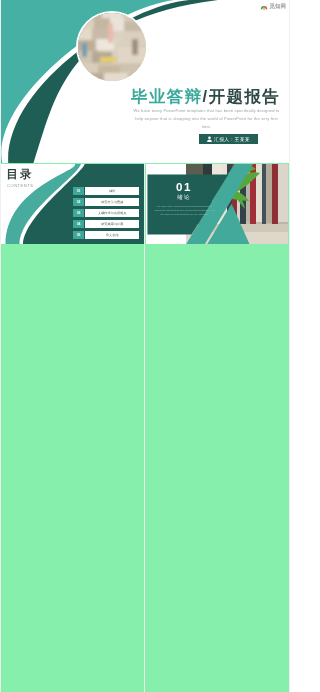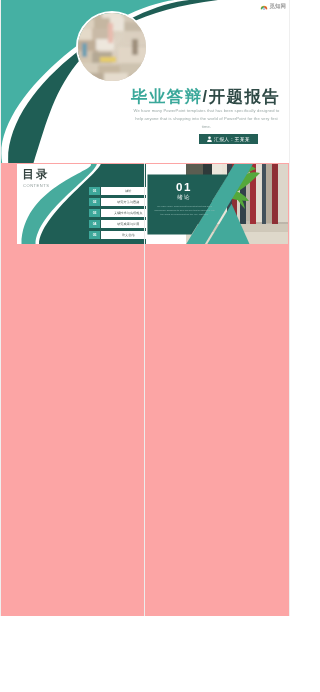--- a/index.html
+++ b/index.html
@@ -1,18 +1,18 @@
 <!DOCTYPE html>
 <html><head>
 <meta charset="utf-8">
 <style>
   html,body{margin:0;padding:0;background:#fff;}
   body{width:290px;height:692px;overflow:hidden;
        font-family:"Liberation Sans",sans-serif;}
-  .page{position:relative;width:290px;height:616px;background:#fca5a5;overflow:hidden;}
+  .page{position:relative;width:290px;height:692px;background:#86efac;overflow:hidden;}
   .slide{position:absolute;overflow:hidden;background:#fff;}
   .slide svg.bg{position:absolute;left:0;top:0;}
   
   .wm{position:absolute;right:4px;top:2.5px;display:flex;align-items:center;z-index:60;}
   .wm-txt{font-size:5.4px;color:#9d9d9d;letter-spacing:.1px;margin-left:1.5px;
           font-weight:bold;transform:scaleY(1.05);}
 
   
   #cover{left:0;top:0;width:290px;height:163px;}
   #cover .cv-title{position:absolute;left:131px;top:87.5px;font-size:16.4px;
@@ -40,21 +40,21 @@
 
   
   .sec .num{position:absolute;left:0;width:77px;text-align:center;color:#fff;
       font-weight:bold;line-height:1;top:17.3px;font-size:11.6px;letter-spacing:1.6px;}
   .sec .ttl{position:absolute;left:0;width:77px;text-align:center;color:#fff;
       letter-spacing:1.3px;line-height:1;top:31.8px;font-size:5.6px;}
   .sec .dsc{position:absolute;left:8px;width:62px;color:#8fb9b2;line-height:1.75;
       text-align:center;top:41px;font-size:2.4px;}
 
   
-  .L{left:1.2px;width:142.6px;margin-left:16px;}
+  .L{left:1.2px;width:142.6px;}
   .R{left:145.6px;width:142.6px;}
   .r2{top:163.6px;height:80.2px;}
   .vdiv{position:absolute;top:163px;width:1px;height:529px;background:#ececec;}
   .pbord{position:absolute;top:0;width:1px;height:692px;background:#efefef;}
 </style>
 </head>
 <body>
 
 <div class="page">
 

